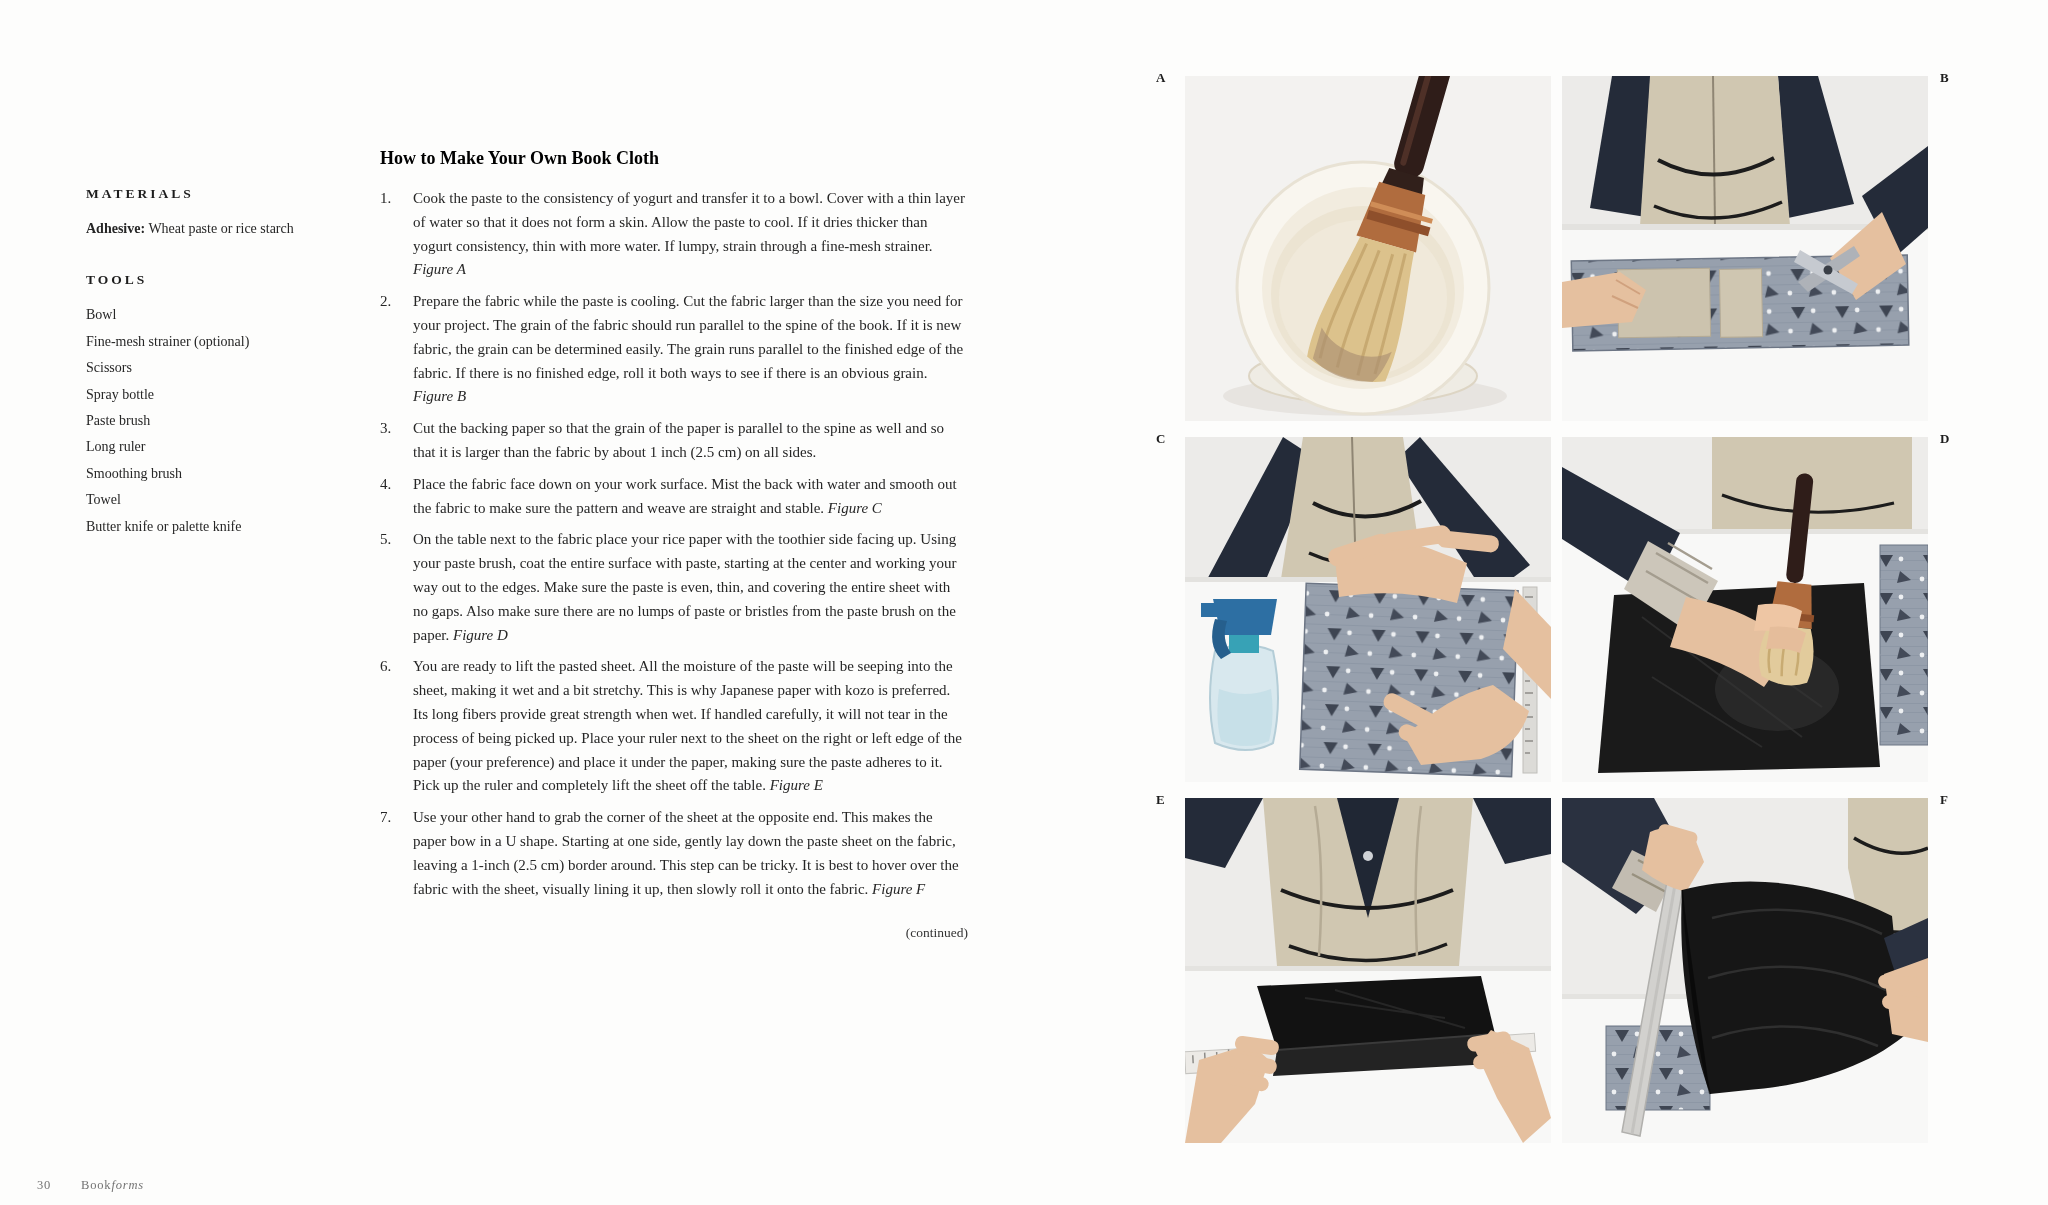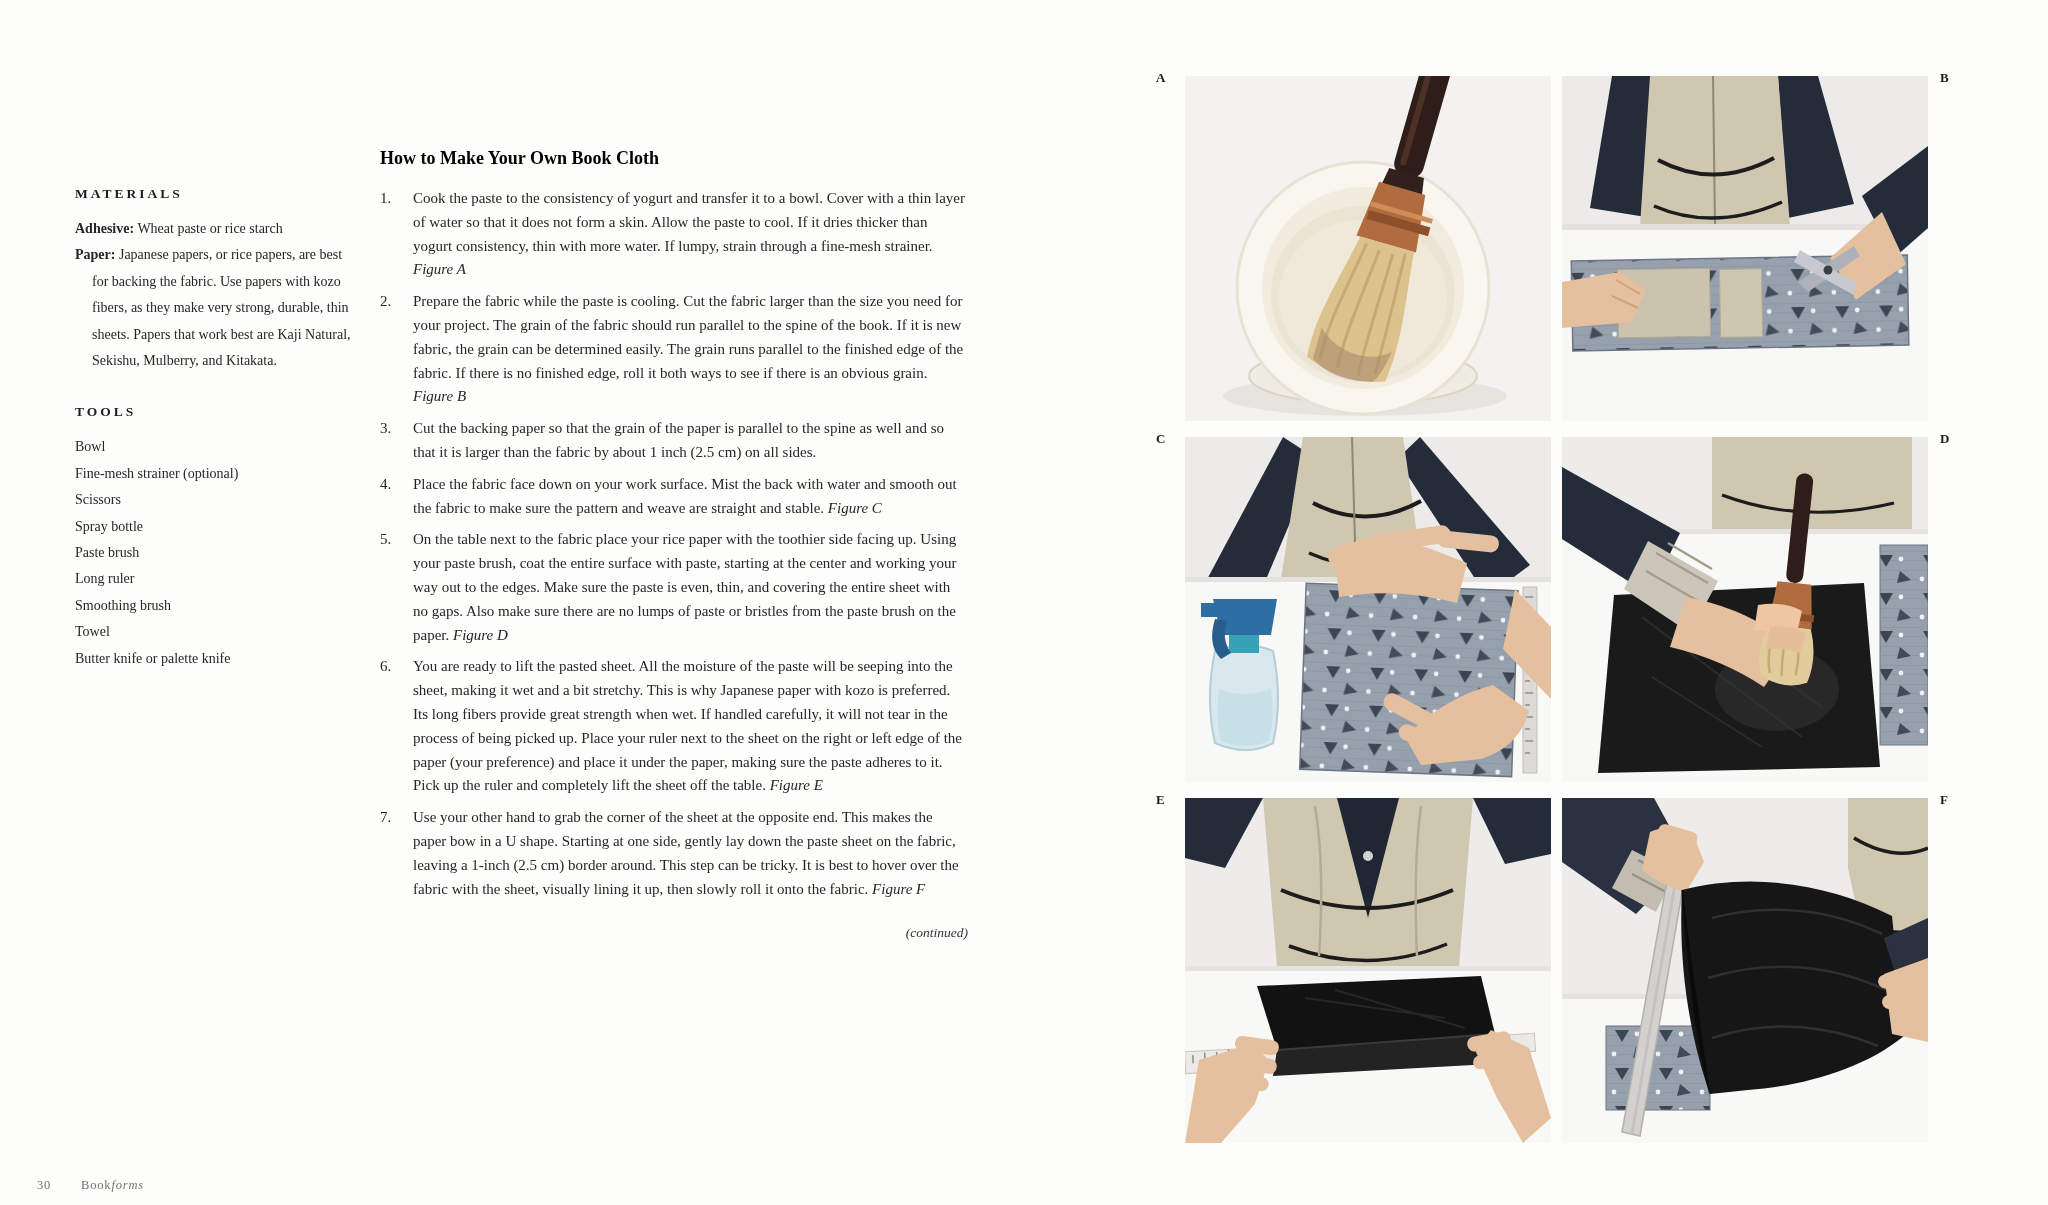--- a/index.html
+++ b/index.html
@@ -2,36 +2,36 @@
 <html><head>
 <meta charset="utf-8">
 <style>
   html,body{margin:0;padding:0;}
   body{
     width:2048px;height:1205px;position:relative;overflow:hidden;
     background:#fdfdfc;color:#262626;
     font-family:"Liberation Serif", serif;
   }
   
-  .sidebar{position:absolute;left:75px;top:186px;width:282px;}
+  .sidebar{position:absolute;left:86px;top:186px;width:282px;}
   .side-head{margin:0 0 14px 0;font-size:13.5px;font-weight:700;letter-spacing:3px;color:#1d1d1d;}
   .side-head.tools{margin-top:30px;}
   .mat p{margin:0;font-size:14px;line-height:26.4px;padding-left:17px;text-indent:-17px;}
   .mat b{font-weight:700;}
   ul.tools-list{margin:0;padding:0;list-style:none;}
   ul.tools-list li{font-size:14px;line-height:26.4px;padding-left:17px;text-indent:-17px;}
 
   .main{position:absolute;left:380px;top:148px;width:588px;}
   .main h1{margin:0 0 18px 0;font-size:18px;font-weight:700;color:#000000;}
   ol.steps{margin:0;padding:0;list-style:none;font-size:15px;line-height:23.8px;}
   ol.steps li{display:flex;margin:0 0 8px 0;}
   .step-num{flex:none;width:33px;}
   .step-body{flex:1;}
   .fig{font-style:italic;margin-top:28px;}
-  .continued{margin-top:24px;text-align:right;font-style:italic;font-size:13.5px;color:#333;}
+  .continued{margin-top:24px;text-align:right;font-size:13.5px;color:#333;}
 
   .footer{position:absolute;left:37px;top:1178px;font-size:12.5px;letter-spacing:.8px;color:#737373;}
   .footer .pn{margin-right:30px;}
   .footer .bt-it{font-style:italic;}
 
   
   .photo{position:absolute;width:366px;height:345px;margin:0;overflow:hidden;}
   .photo svg{display:block;width:100%;height:100%;}
   .c1{left:1185px;} .c2{left:1562px;}
   .r1{top:76px;} .r2{top:437px;} .r3{top:798px;}
@@ -54,21 +54,20 @@
     </pattern>
   </defs>
 </svg>
 
 <section>
 
   <aside class="sidebar">
     <h3 class="side-head">MATERIALS</h3>
     <div class="mat">
       <p><b>Adhesive:</b> <span>Wheat paste or rice starch</span></p>
-      <p><b>Paper:</b> <span>Japanese papers, or rice papers, are best for backing the fabric. Use papers with kozo fibers, as they make very strong, durable, thin sheets. Papers that work best are Kaji Natural, Sekishu, Mulberry, and Kitakata.</span></p>
     </div>
     <h3 class="side-head tools">TOOLS</h3>
     <ul class="tools-list">
       <li>Bowl</li>
       <li>Fine-mesh strainer (optional)</li>
       <li>Scissors</li>
       <li>Spray bottle</li>
       <li>Paste brush</li>
       <li>Long ruler</li>
       <li>Smoothing brush</li>

